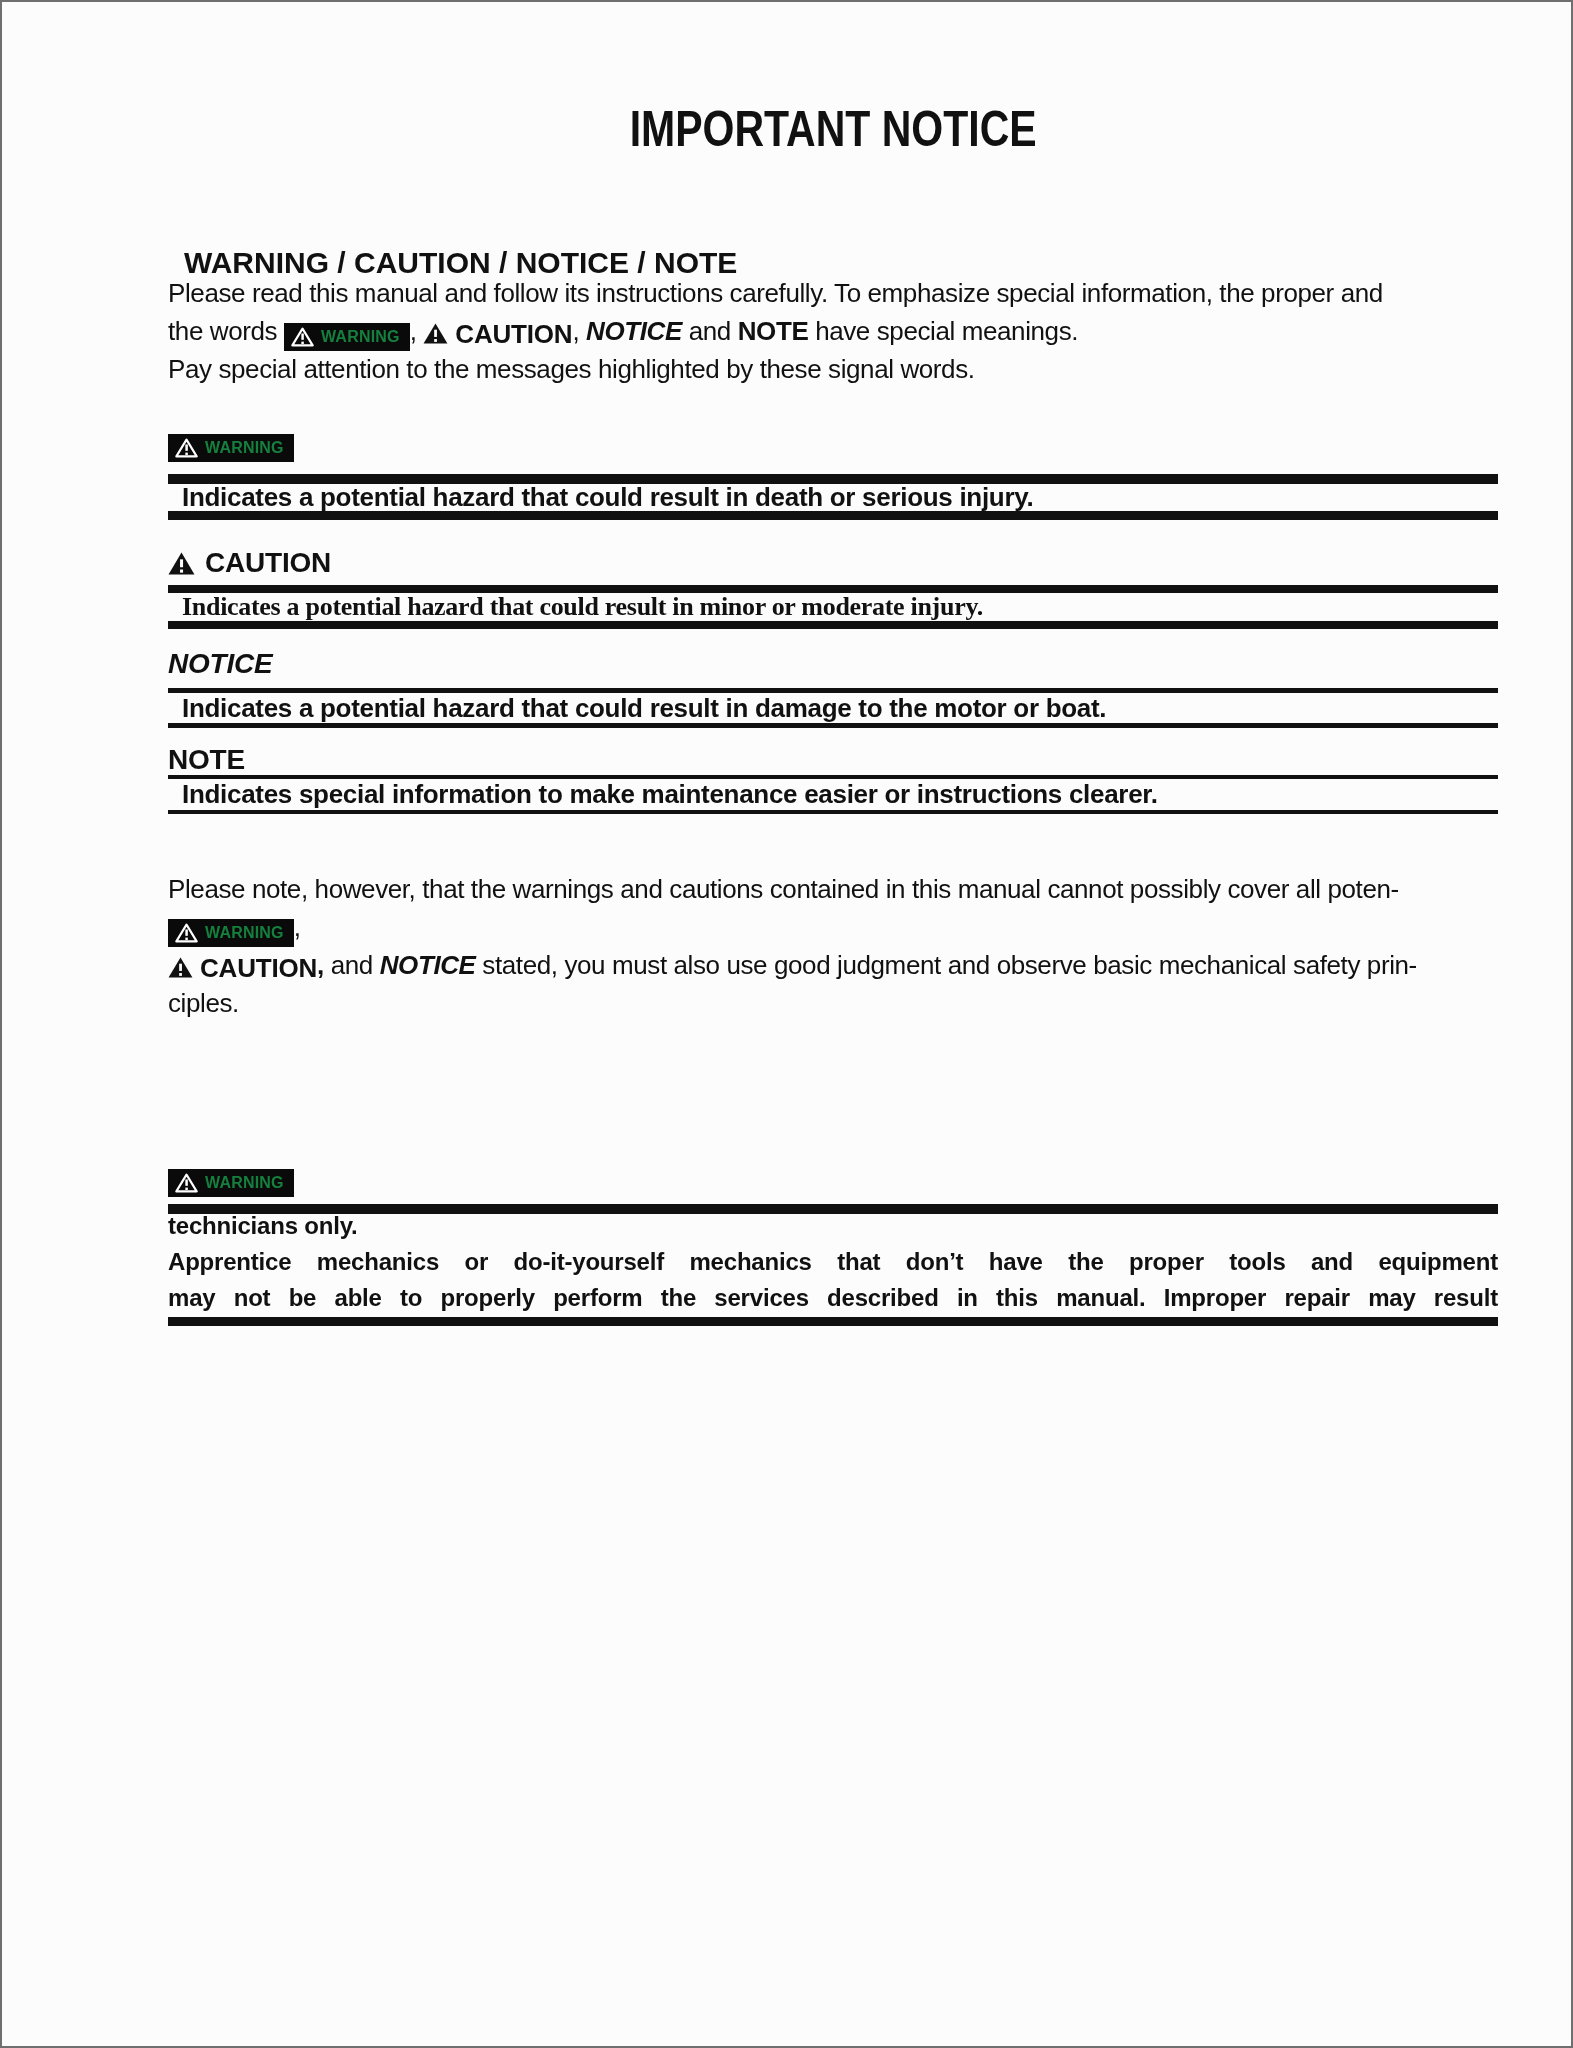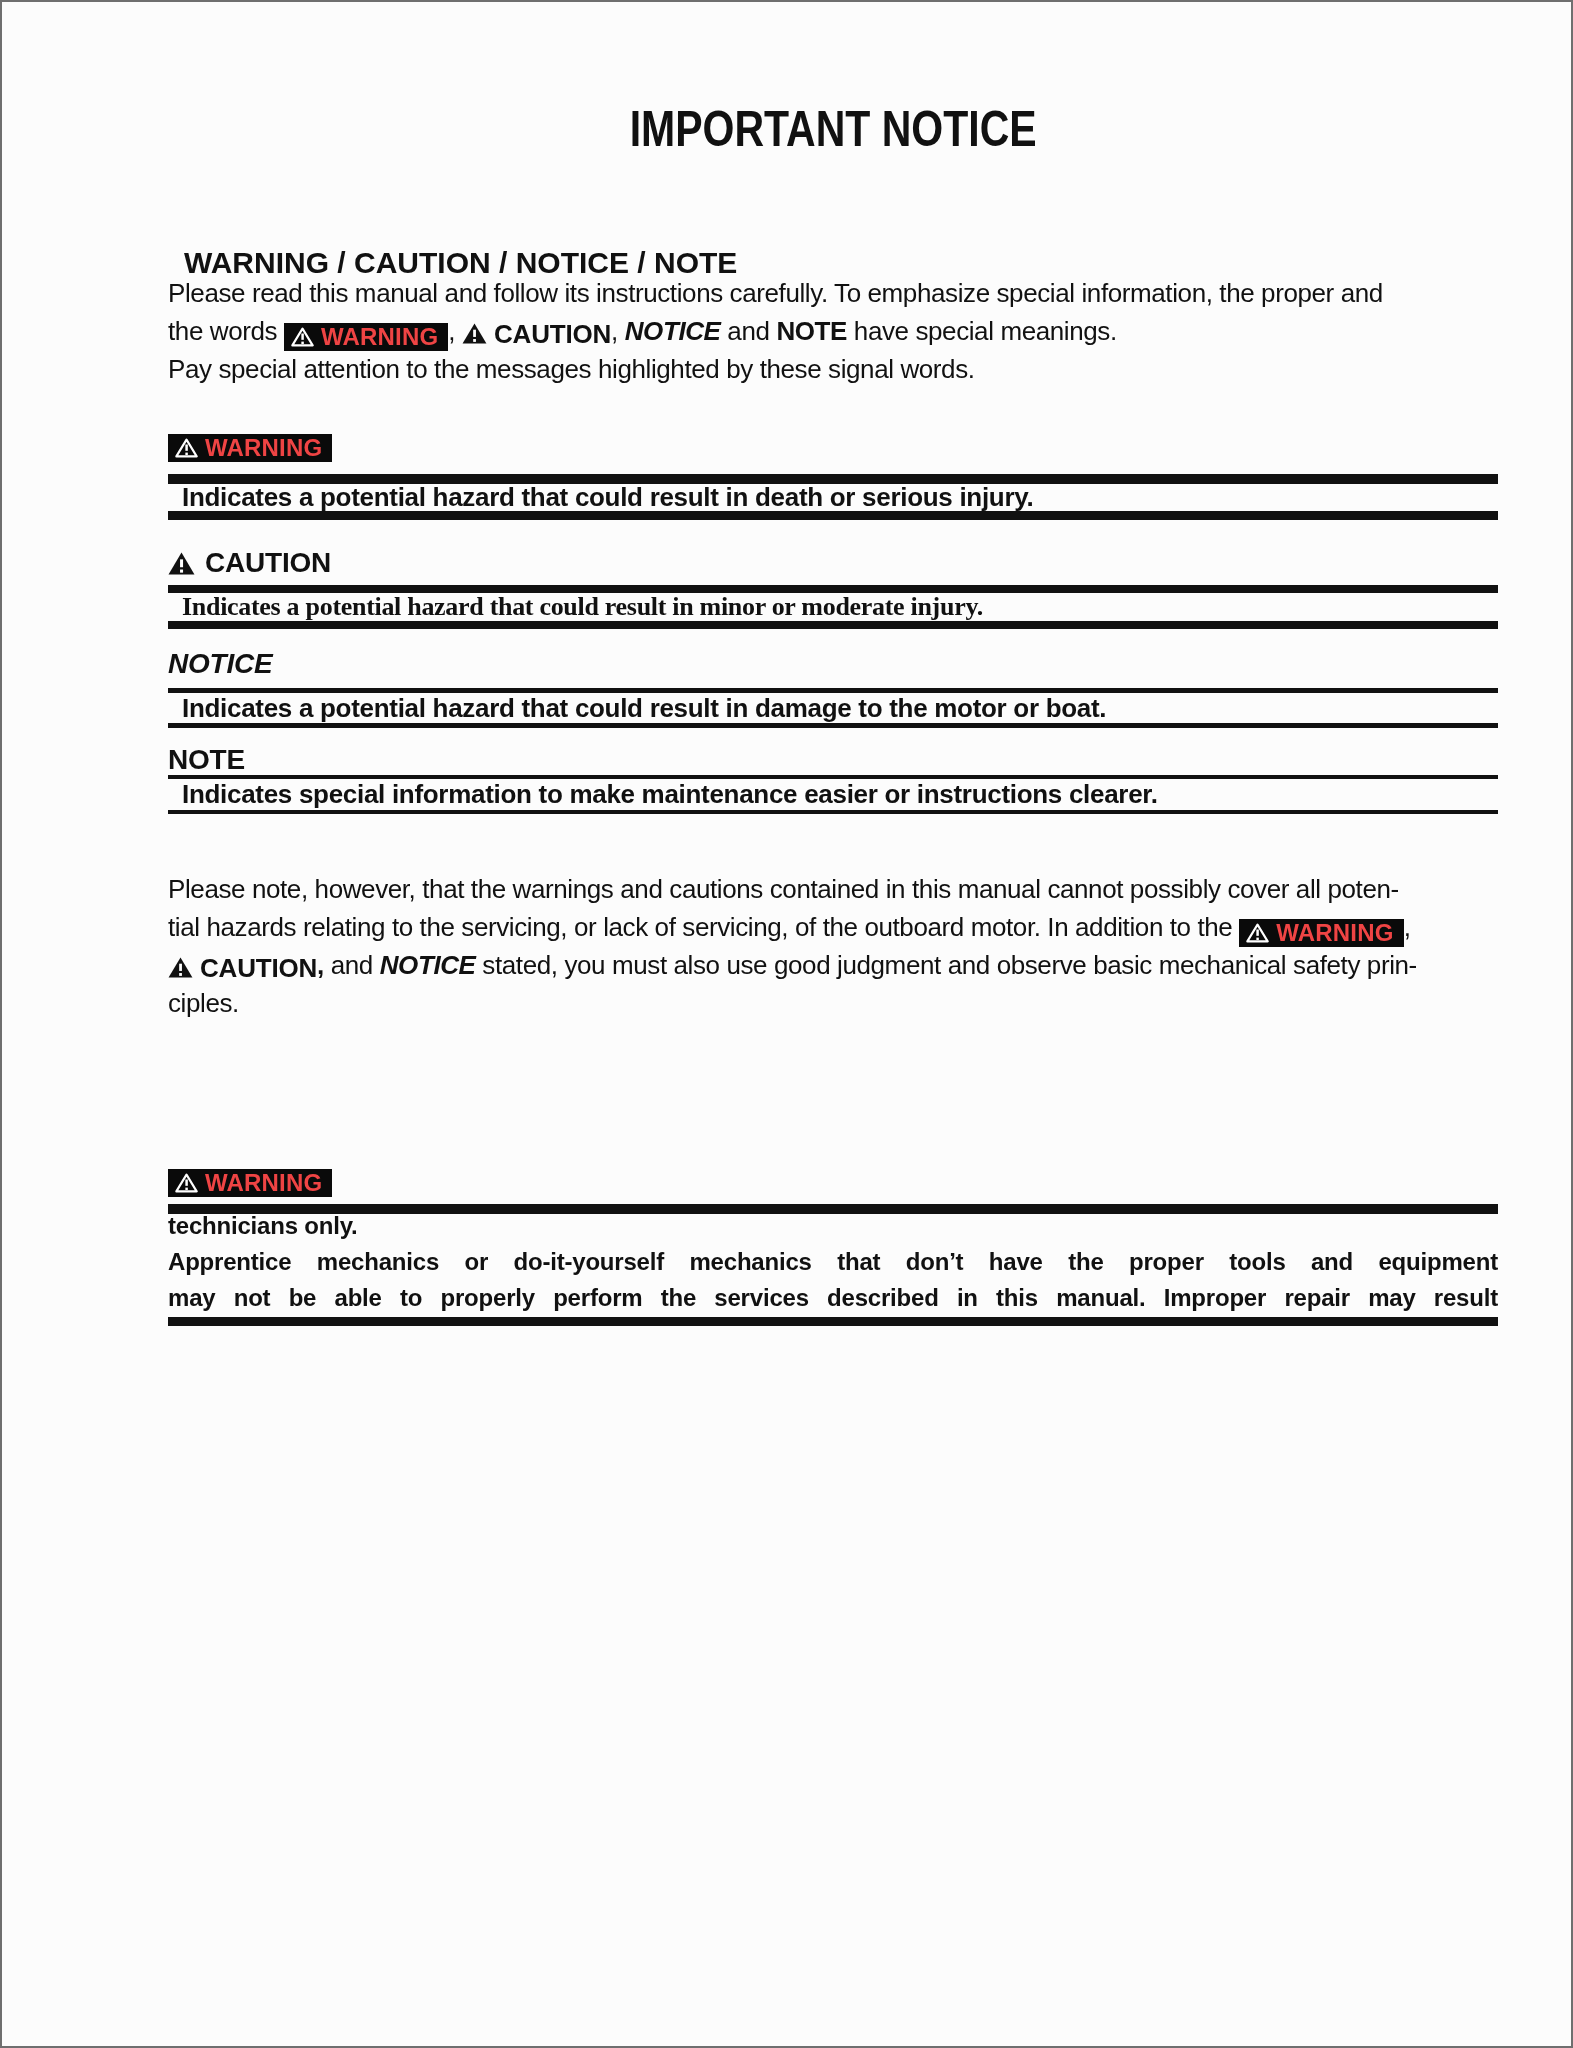--- a/index.html
+++ b/index.html
@@ -29,23 +29,23 @@
   }
 
   .para { position:absolute; left:0; width:1330px; }
   .line { height:38px; line-height:38px; font-size:26px; letter-spacing:-0.4px; white-space:nowrap; }
   .b  { font-weight:bold; }
   .bi { font-weight:bold; font-style:italic; }
 
   
   .badge {
     display:inline-flex; align-items:center; gap:7px;
-    background:#0a0a0a; color:#ef4444;
+    background:#0a0a0a; color:#15803d;
     height:28px; padding:0 10px 0 7px;
-    font-size:24px; font-weight:bold; letter-spacing:0.2px;
+    font-size:16px; font-weight:bold; letter-spacing:0.2px;
     vertical-align:-7px; white-space:nowrap;
   }
   .badge svg { display:block; }
 
   
   .sigword { display:inline-flex; align-items:center; gap:7px; vertical-align:-4px; white-space:nowrap; }
   .sigword .w { font-weight:bold; font-size:26px; letter-spacing:-0.2px; }
 
   .sig { position:absolute; left:0; width:1330px; }
   .rule { background:#111; width:1330px; }
@@ -156,21 +156,21 @@
     <div class="sig blk-note" style="top:743px">
       <div class="head">NOTE</div>
       <div class="rule rule-top"></div>
       <div class="desc">Indicates special information to make maintenance easier or instructions clearer.</div>
       <div class="rule rule-bot"></div>
     </div>
 
     <div class="para" style="top:868px">
       <div class="line"><span>Please note, however, that the warnings and cautions contained in this manual cannot possibly cover all poten-</span></div>
       <div class="line">
-        <span>tial hazards relating to the servicing, or lack of servicing, of the outboard motor. In addition to the </span><span class="badge">
+        <span class="badge">
             <svg width="23" height="20" viewBox="0 0 26 22">
               <path d="M13 1.5 L24.5 20.5 L1.5 20.5 Z" fill="#0a0a0a" stroke="#fff" stroke-width="2.4" stroke-linejoin="round"></path>
               <rect x="11.7" y="7" width="2.8" height="7.2" fill="#fff"></rect>
               <rect x="11.7" y="16.2" width="2.8" height="2.8" fill="#fff"></rect>
             </svg>
             <span>WARNING</span>
           </span><span>,</span>
       </div>
       <div class="line">
         <span class="sigword">

